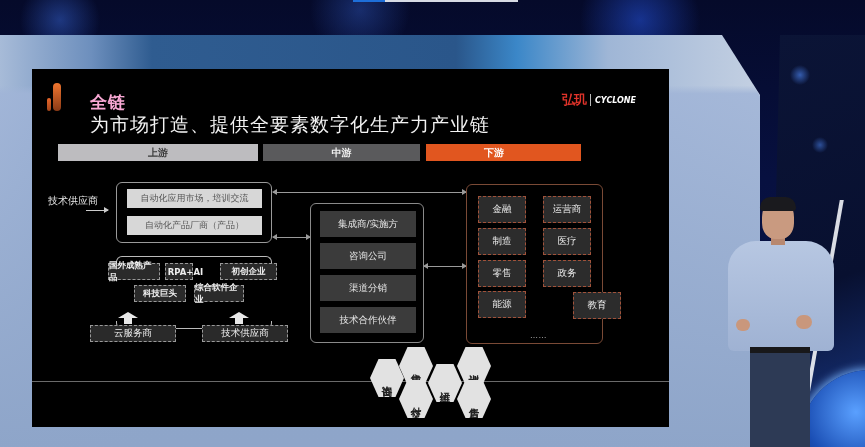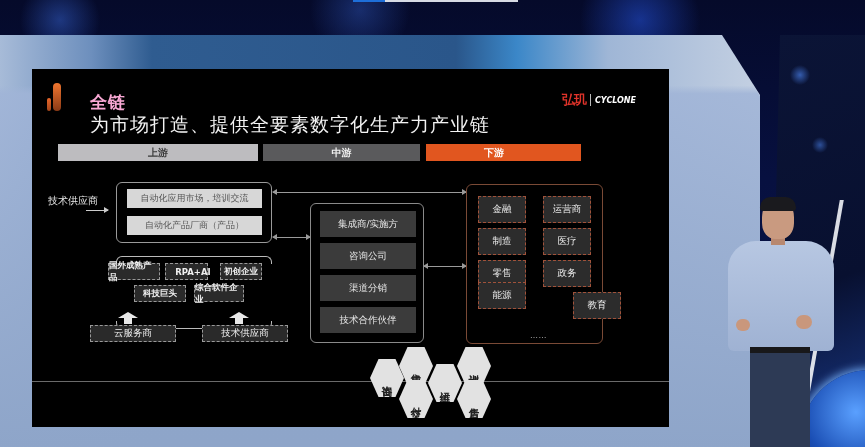--- a/index.html
+++ b/index.html
@@ -145,22 +145,22 @@
 
   <div class="dev-label">技术供应商</div>
   <div class="dev-arrow"></div>
   <div class="up-box">
     <div class="up-item i1">自动化应用市场，培训交流</div>
     <div class="up-item i2">自动化产品厂商（产品）</div>
   </div>
 
   <div class="brace top"></div>
   <div class="tag" style="left:76px;top:194px;width:52px;">国外成熟产品</div>
-  <div class="tag" style="left:133px;top:194px;width:43px;padding-left:13px;">RPA+AI</div>
-  <div class="tag" style="left:188px;top:194px;width:42px;">初创企业</div>
+  <div class="tag" style="left:133px;top:194px;width:28px;padding-left:13px;">RPA+AI</div>
+  <div class="tag" style="left:188px;top:194px;width:57px;">初创企业</div>
   <div class="tag" style="left:102px;top:216px;width:52px;">科技巨头</div>
   <div class="tag" style="left:162px;top:216px;width:50px;">综合软件企业</div>
   <div class="brace bot"></div>
 
   <div class="up-arrow" style="left:86px;top:243px;"></div>
   <div class="up-arrow" style="left:197px;top:243px;"></div>
   <div class="tag" style="left:58px;top:256px;width:86px;font-weight:normal;font-size:9.5px;">云服务商</div>
   <div class="tag" style="left:170px;top:256px;width:86px;font-weight:normal;font-size:9.5px;">技术供应商</div>
 
   <div class="hline" style="left:241px;top:123px;width:193px;">
@@ -183,21 +183,21 @@
     <div class="mid-item" style="top:71px;">渠道分销</div>
   </div>
 
   <div class="down-box">
     <div class="ind" style="left:11px;top:11px;">金融</div>
     <div class="ind" style="left:76px;top:11px;font-family:Liberation Mono, monospace;">运营商</div>
     <div class="ind" style="left:11px;top:43px;">制造</div>
     <div class="ind" style="left:76px;top:43px;">医疗</div>
     <div class="ind" style="left:11px;top:75px;">零售</div>
     <div class="ind" style="left:76px;top:75px;">政务</div>
-    <div class="ind" style="left:11px;top:97px;">能源</div>
+    <div class="ind" style="left:11px;top:106px;">能源</div>
     <div class="ind" style="left:76px;top:107px;margin-left:30px;">教育</div>
     <div class="dots">……</div>
   </div>
 
   <div class="sep-line"></div>
 
   <div class="hex" style="left:338px;top:290px;">咨询</div>
   <div class="hex" style="left:367px;top:278px;">集成</div>
   <div class="hex" style="left:367px;top:311px;">交付</div>
   <div class="hex" style="left:396px;top:295px;">运维</div>

